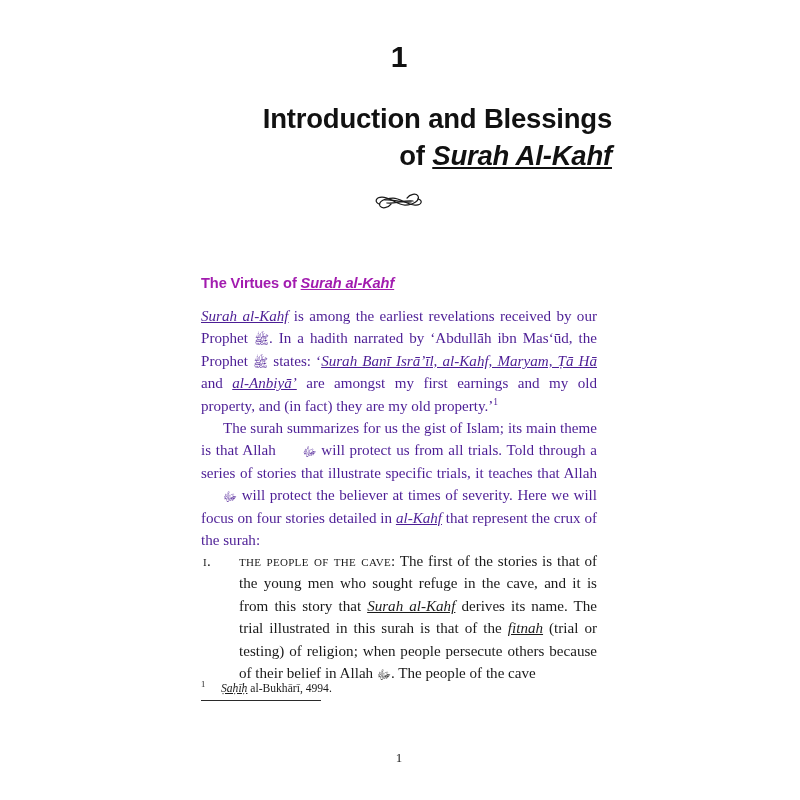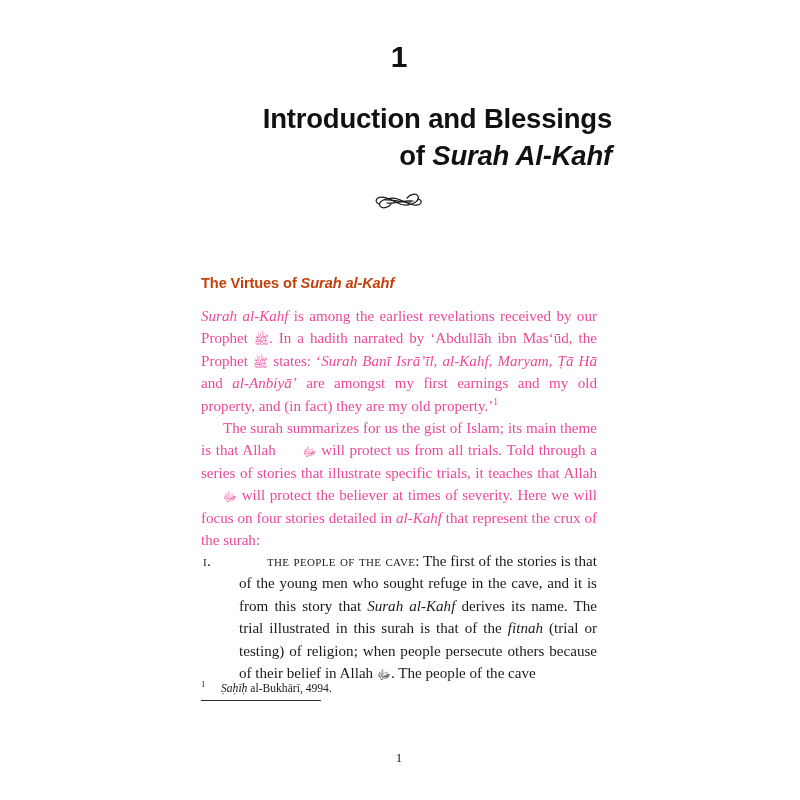--- a/index.html
+++ b/index.html
@@ -74,45 +74,45 @@
   
   .section-heading {
     position: absolute;
     left: 201px;
     top: 274px;
     width: 396px;
     font-family: "Liberation Sans", "DejaVu Sans", sans-serif;
     font-weight: bold;
     font-size: 14.6px;
     line-height: 18px;
-    color: #c2410c;
+    color: #a21caf;
     letter-spacing: -0.1px;
   }
   .section-heading .ital { font-style: italic; }
 
   
   .body-area {
     position: absolute;
     left: 201px;
     top: 305px;
     width: 396px;
   }
   p.para {
     margin: 0;
     font-size: 15.1px;
     line-height: 22.4px;
     text-align: justify;
     text-justify: inter-word;
-    color: #ec4899;
+    color: #4c1d95;
     hyphens: none;
   }
   p.para.first { text-indent: 0; }
   p.para.indent { text-indent: 22px; }
 
-  .ital { font-style: italic; }
+  .ital { font-style: italic; text-decoration: underline; }
 
   
   .honorific {
     font-family: "DejaVu Sans", "Liberation Sans", sans-serif;
     font-size: 12.5px;
     line-height: 1;
     display: inline-block;
     transform: translateY(1px);
     letter-spacing: -0.5px;
   }
@@ -145,21 +145,20 @@
     font-size: 15.1px;
     font-variant: small-caps;
     text-transform: lowercase;
     letter-spacing: 0.4px;
   }
   .smallcaps {
     font-variant: small-caps;
     text-transform: lowercase;
     letter-spacing: 0.3px;
     font-size: 15.6px;
-    margin-left: 28px;
   }
 
   
   .footnote-rule {
     position: absolute;
     left: 201px;
     top: 700px;
     width: 120px;
     height: 1px;
     background: #2a2a2a;

